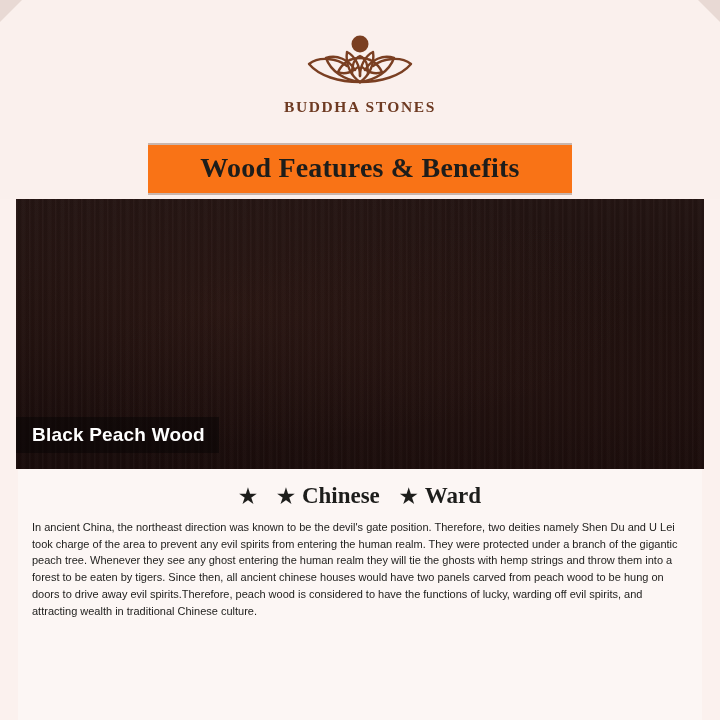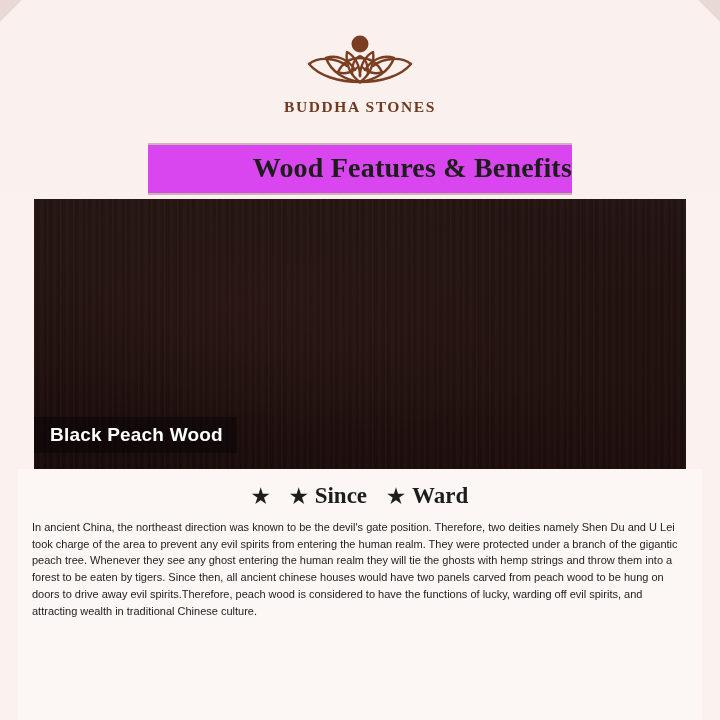--- a/index.html
+++ b/index.html
@@ -58,39 +58,39 @@
     letter-spacing: 1.6px;
     font-weight: bold;
     color: #6e3a22;
     font-family: "Liberation Serif", serif;
   }
   .title-bar {
     position: absolute;
     left: 148px;
     right: 148px;
     bottom: 4px;
-    background: #d946ef;
+    background: #f97316;
     border-top: 2px solid #c9b6ae;
     border-bottom: 2px solid #c9b6ae;
-    text-align: right;
+    text-align: center;
     padding: 7px 0 9px;
   }
   .title-bar .title {
     font-size: 28px;
     font-weight: bold;
     color: #1d1d1b;
     font-family: "Liberation Serif", serif;
     letter-spacing: 0.2px;
   }
 
   
   .wood {
     position: relative;
     height: 270px;
-    margin: 0 34px;
+    margin: 0 16px;
     background:
       repeating-linear-gradient(90deg,
         rgba(255,255,255,0.028) 0px,
         rgba(255,255,255,0.028) 1px,
         rgba(0,0,0,0.05) 2px,
         rgba(0,0,0,0.05) 5px,
         rgba(255,255,255,0.015) 6px,
         rgba(255,255,255,0.015) 9px,
         rgba(0,0,0,0.04) 10px,
         rgba(0,0,0,0.04) 13px),
@@ -202,21 +202,21 @@
     <div class="wood-caption">Black Peach Wood</div>
   </div>
 
   <div class="content">
     <div class="benefits">
       <div class="benefit">
         <span class="star">★</span>
       </div>
       <div class="benefit">
         <span class="star">★</span>
-        <span>Since</span>
+        <span>Chinese</span>
       </div>
       <div class="benefit">
         <span class="star">★</span>
         <span>Ward</span>
       </div>
     </div>
     <div class="body-text">In ancient China, the northeast direction was known to be the devil's gate position. Therefore, two deities namely Shen Du and U Lei took charge of the area to prevent any evil spirits from entering the human realm. They were protected under a branch of the gigantic peach tree. Whenever they see any ghost entering the human realm they will tie the ghosts with hemp strings and throw them into a forest to be eaten by tigers. Since then, all ancient chinese houses would have two panels carved from peach wood to be hung on doors to drive away evil spirits.Therefore, peach wood is considered to have the functions of lucky, warding off evil spirits, and attracting wealth in traditional Chinese culture.</div>
   </div>
 
 </div>

